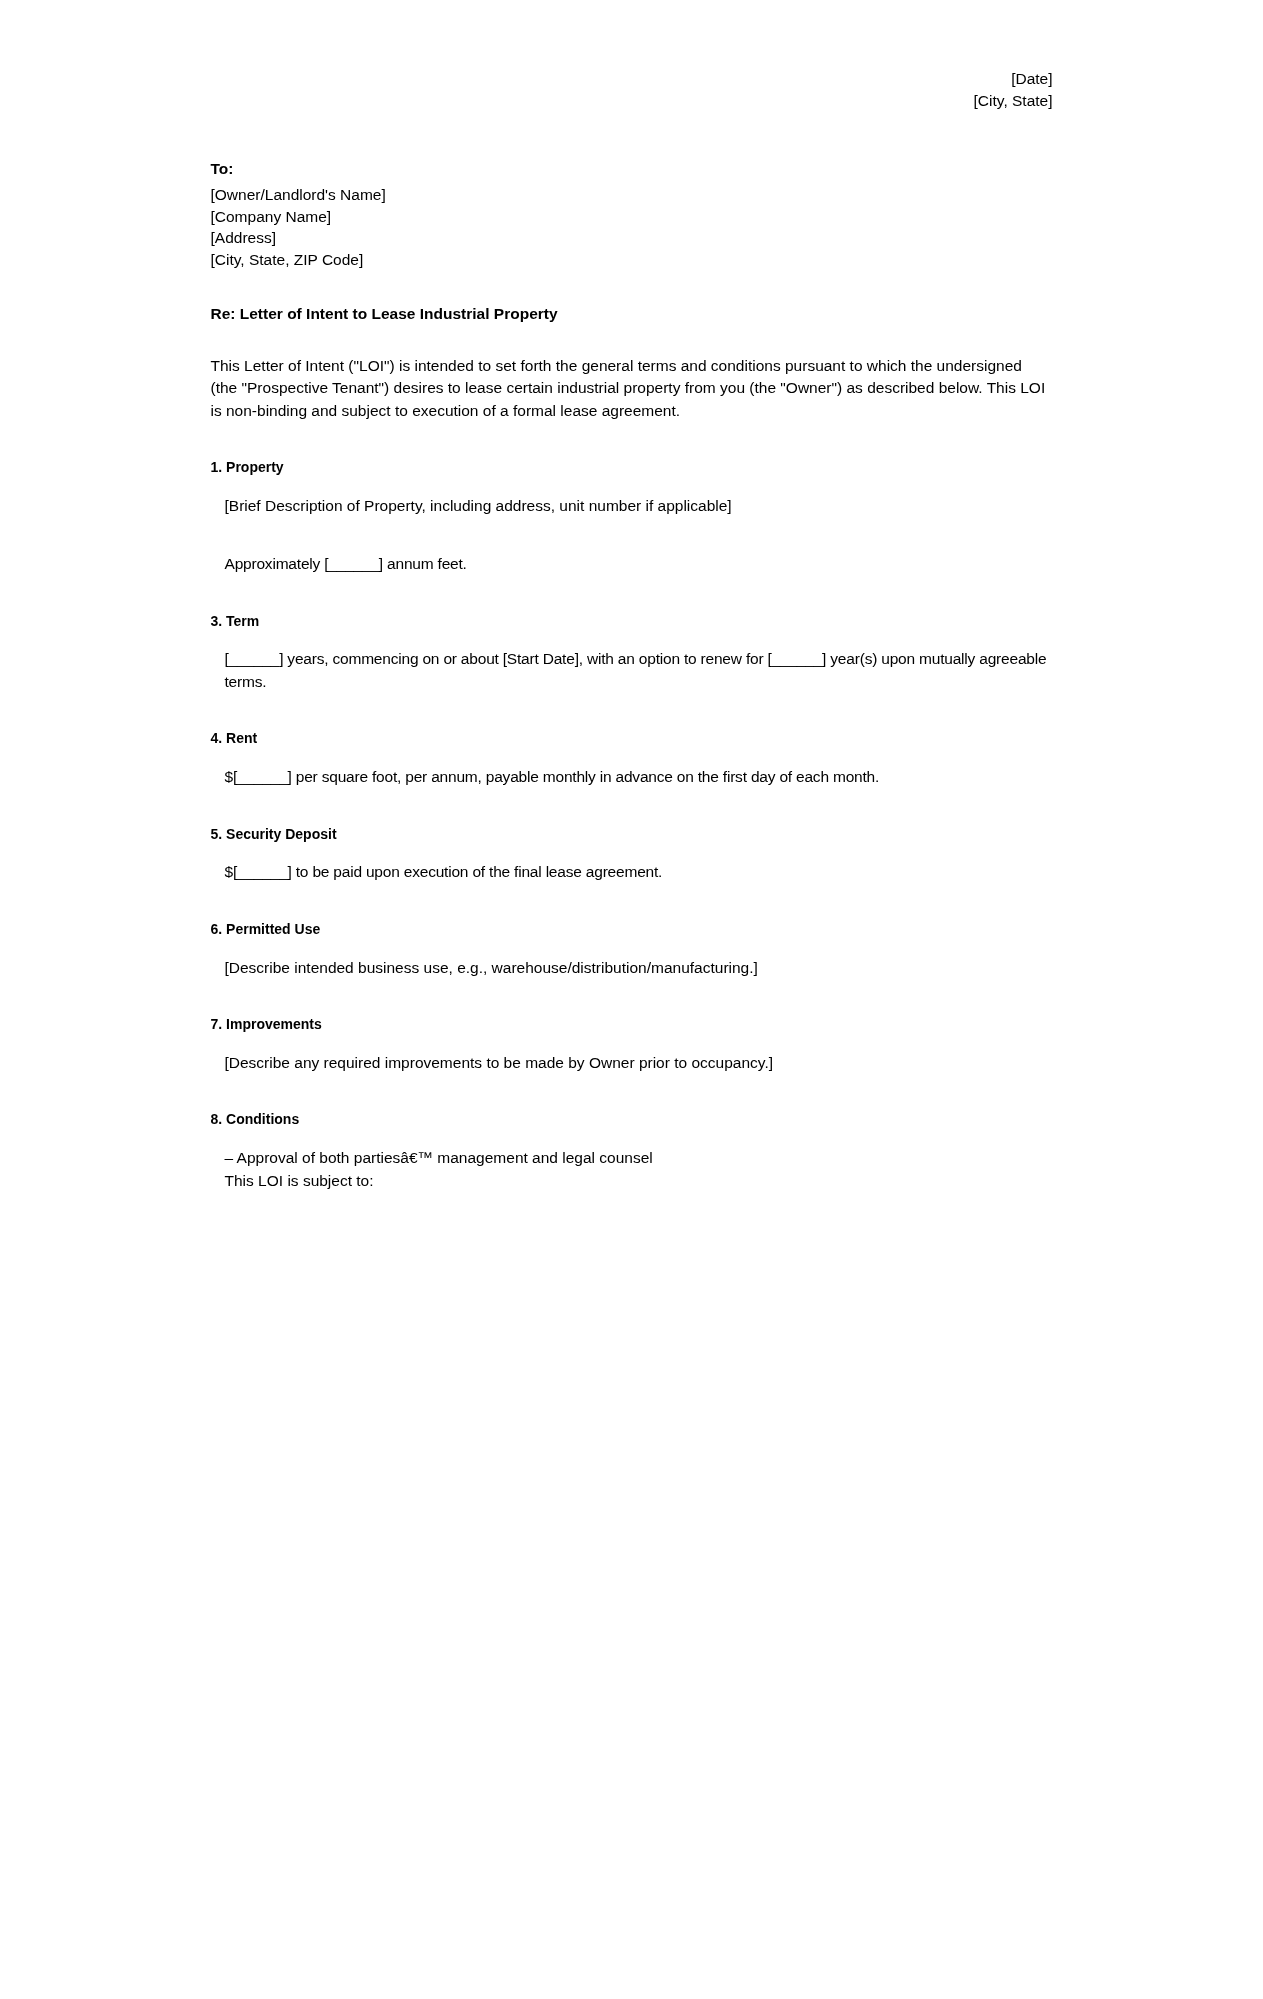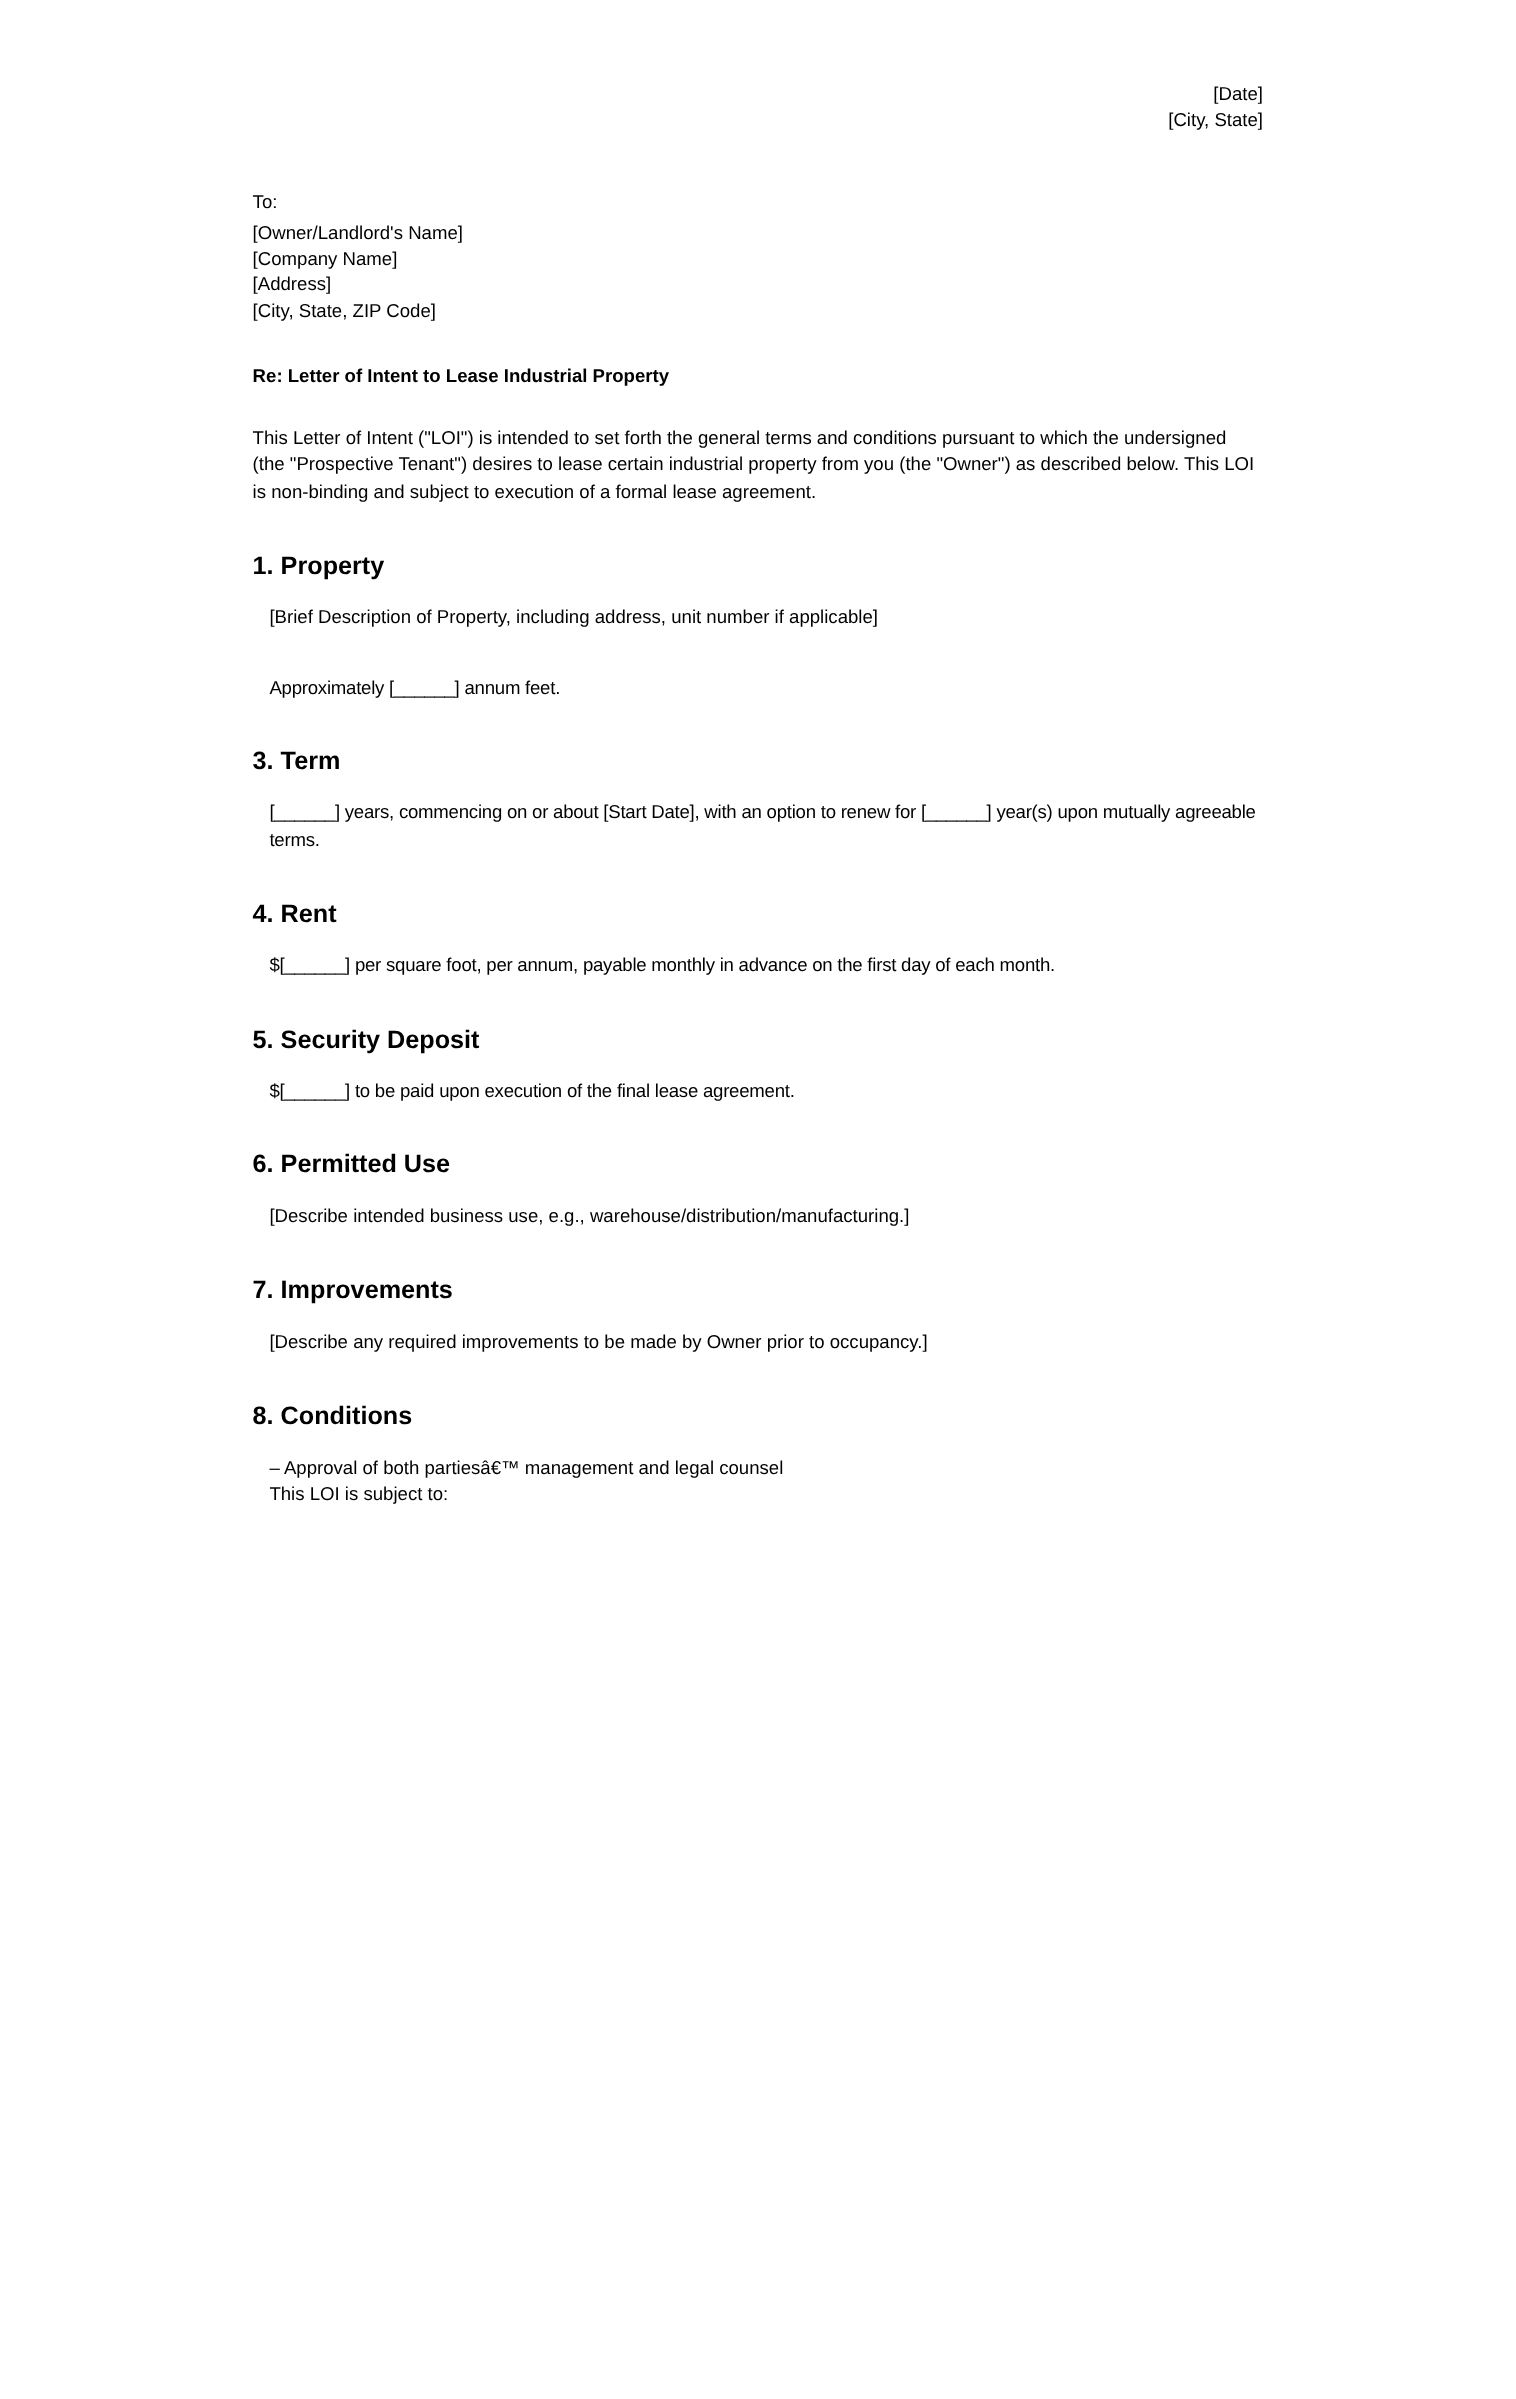--- a/index.html
+++ b/index.html
@@ -34,21 +34,21 @@
   }
   .header-block div {
     line-height: 1.42;
   }
 
   
   .recipient-block {
     margin-bottom: 30px;
   }
   .recipient-block .to-label {
-    font-weight: normal;
+    font-weight: bold;
     margin-bottom: 5px;
   }
   .recipient-block div {
     line-height: 1.38;
   }
 
   
   .subject-line {
     font-weight: bold;
     margin-top: 34px;
@@ -65,21 +65,21 @@
     text-align: left;
     max-width: 1108px;
   }
 
   
   .section {
     margin-top: 36px;
   }
   .section-heading {
     font-weight: bold;
-    font-size: 21px;
+    font-size: 14px;
     margin: 0 0 0 0;
   }
   .section-body {
     margin-top: 18px;
     margin-left: 14px;
     line-height: 1.45;
   }
   .section-body .sub-line {
     line-height: 1.45;
   }

